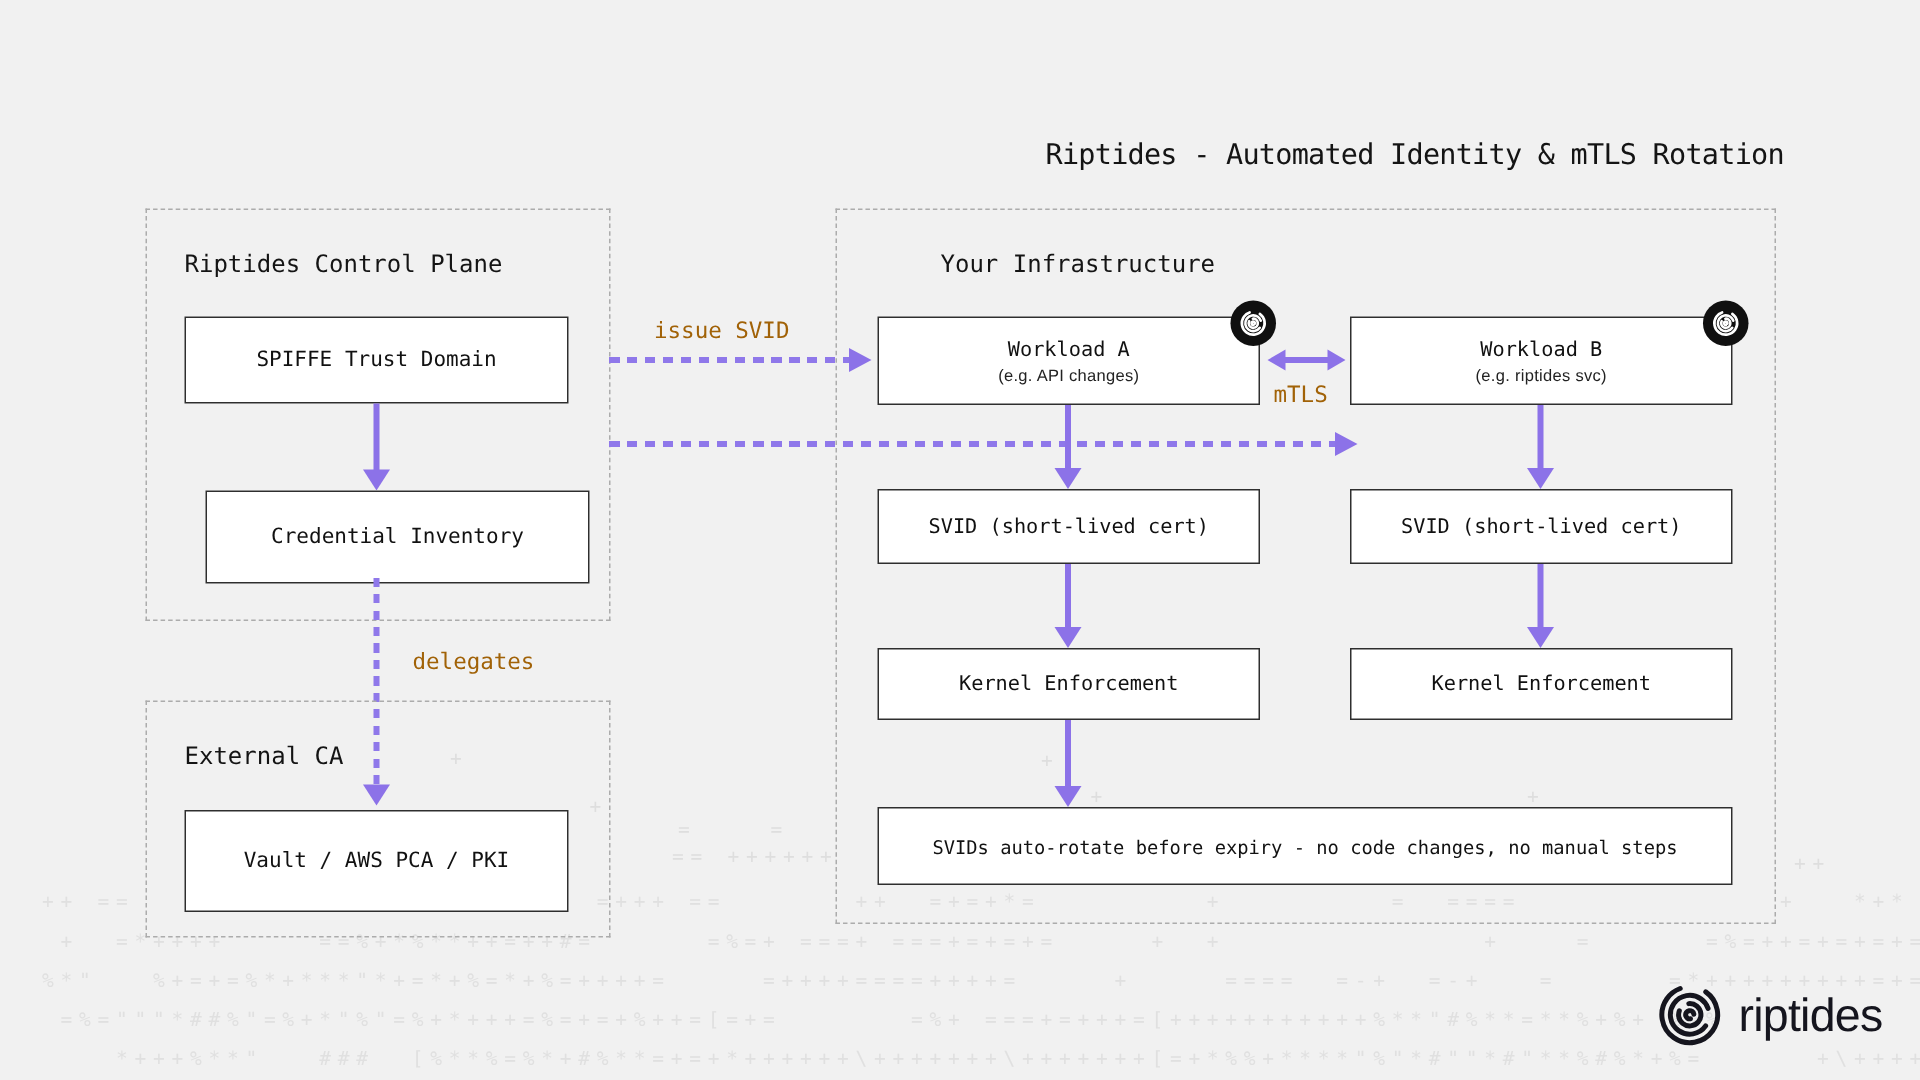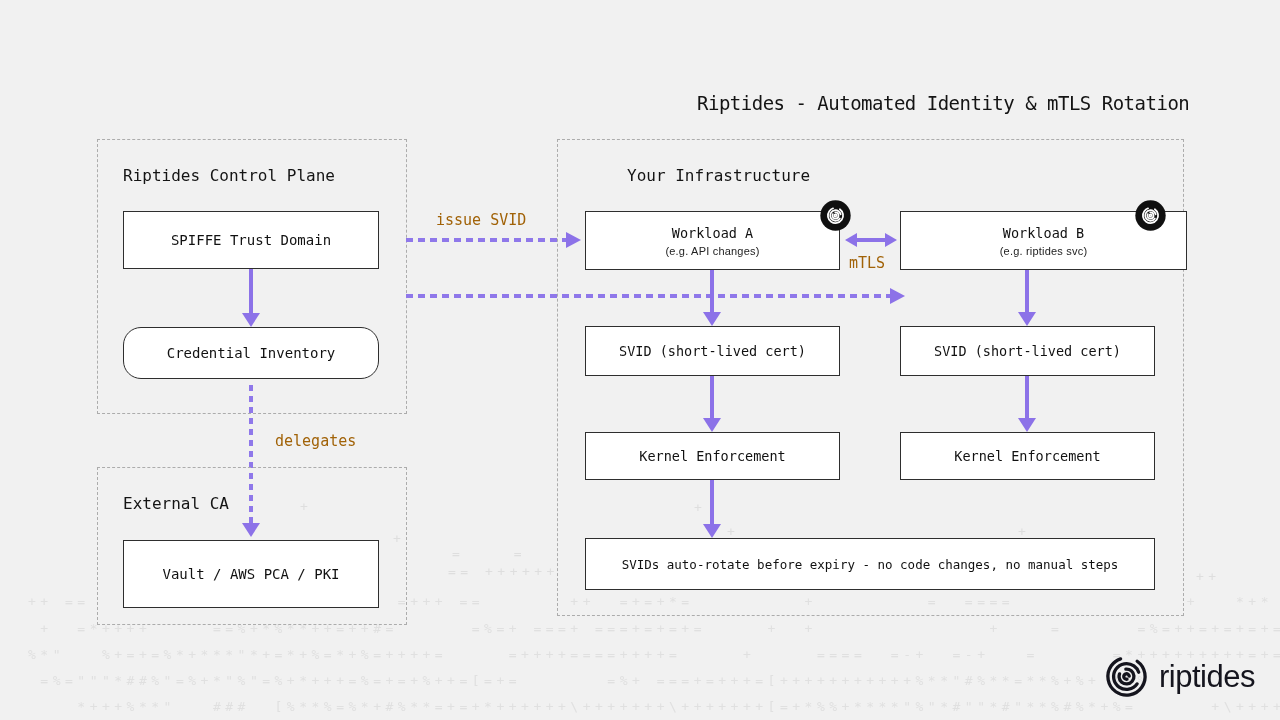--- a/index.html
+++ b/index.html
@@ -56,21 +56,21 @@
   <div class="abs container" style="left:97px;top:139px;width:308px;height:273px;"></div>
   <div class="abs container-label" style="left:123px;top:166px;">Riptides Control Plane</div>
 
   <div class="abs node" style="left:123px;top:211px;width:256px;height:58px;">
     <span class="t14">SPIFFE Trust Domain</span>
   </div>
 
   <div class="abs vline" style="left:249px;top:269px;height:45px;"></div>
   <div class="abs head-down" style="left:242px;top:313px;"></div>
 
-  <div class="abs node" style="left:123px;top:327px;width:256px;height:52px;border-radius:18px;">
+  <div class="abs node" style="left:137px;top:327px;width:256px;height:62px;">
     <span class="t14">Credential Inventory</span>
   </div>
 
   <div class="abs vdash" style="left:249px;top:385px;height:138px;"></div>
   <div class="abs head-down" style="left:242px;top:523px;"></div>
   <div class="abs edge-label" style="left:275px;top:432px;">delegates</div>
 
   <div class="abs container" style="left:97px;top:467px;width:308px;height:156px;"></div>
   <div class="abs container-label" style="left:123px;top:494px;">External CA</div>
   <div class="abs node" style="left:123px;top:540px;width:256px;height:68px;">
@@ -93,21 +93,21 @@
   <svg class="abs" style="left:820px;top:200px;" width="31" height="31" viewBox="0 0 48 48">
     <circle cx="24" cy="24" r="23.5" fill="#101010"></circle>
     <g fill="none" stroke="#ffffff" stroke-width="4.4" stroke-linecap="round" transform="translate(24 24) scale(0.62) translate(-24 -24)">
       <circle cx="24" cy="24" r="19" stroke-dasharray="101 19" transform="rotate(-55 24 24)"></circle>
       <circle cx="24" cy="24" r="13.2" stroke-dasharray="70 14" transform="rotate(35 24 24)"></circle>
       <circle cx="24" cy="24" r="7.6" stroke-dasharray="39 9" transform="rotate(-95 24 24)"></circle>
       <circle cx="24" cy="24" r="2.8" stroke-dasharray="13 5" transform="rotate(80 24 24)"></circle>
     </g>
   </svg>
 
-  <div class="abs node" style="left:900px;top:211px;width:287px;height:59px;">
+  <div class="abs node" style="left:900px;top:211px;width:255px;height:59px;">
     <span class="t13">Workload B</span>
     <span class="sub">(e.g. riptides svc)</span>
   </div>
   <svg class="abs" style="left:1135px;top:200px;" width="31" height="31" viewBox="0 0 48 48">
     <circle cx="24" cy="24" r="23.5" fill="#101010"></circle>
     <g fill="none" stroke="#ffffff" stroke-width="4.4" stroke-linecap="round" transform="translate(24 24) scale(0.62) translate(-24 -24)">
       <circle cx="24" cy="24" r="19" stroke-dasharray="101 19" transform="rotate(-55 24 24)"></circle>
       <circle cx="24" cy="24" r="13.2" stroke-dasharray="70 14" transform="rotate(35 24 24)"></circle>
       <circle cx="24" cy="24" r="7.6" stroke-dasharray="39 9" transform="rotate(-95 24 24)"></circle>
       <circle cx="24" cy="24" r="2.8" stroke-dasharray="13 5" transform="rotate(80 24 24)"></circle>

